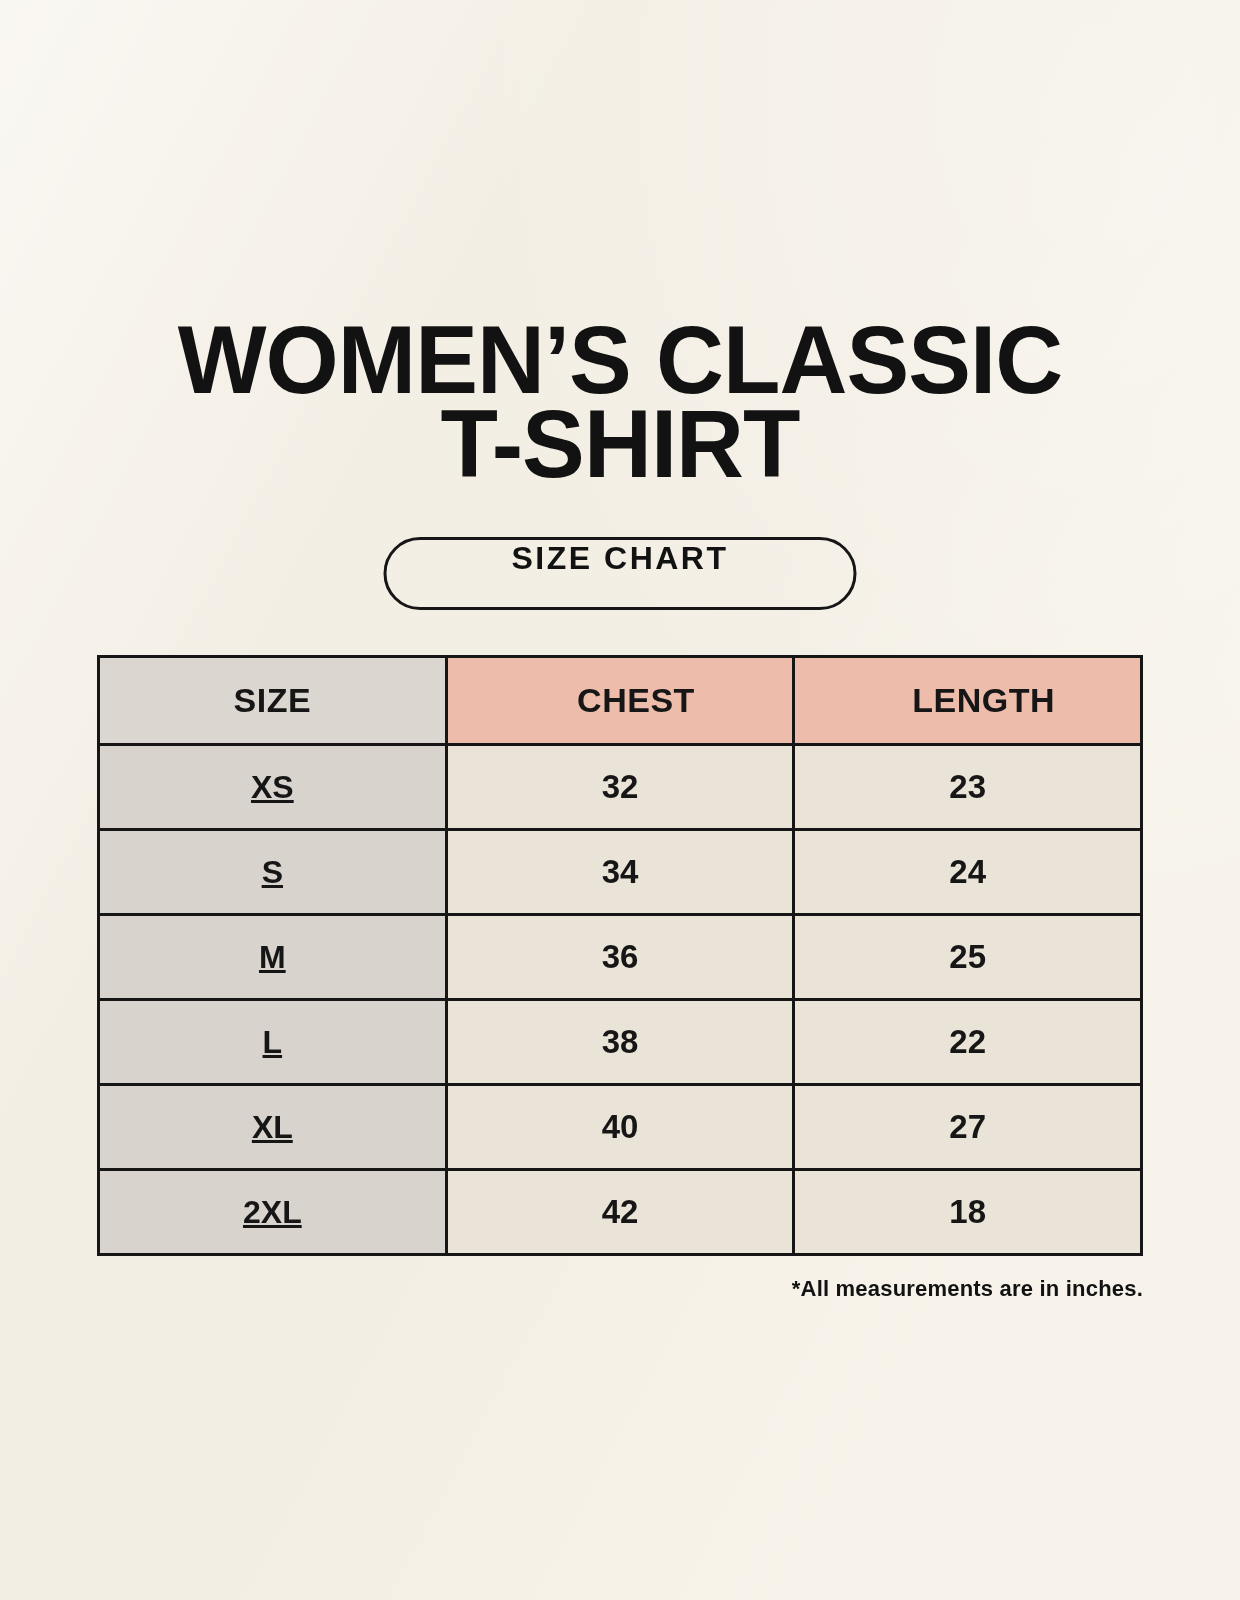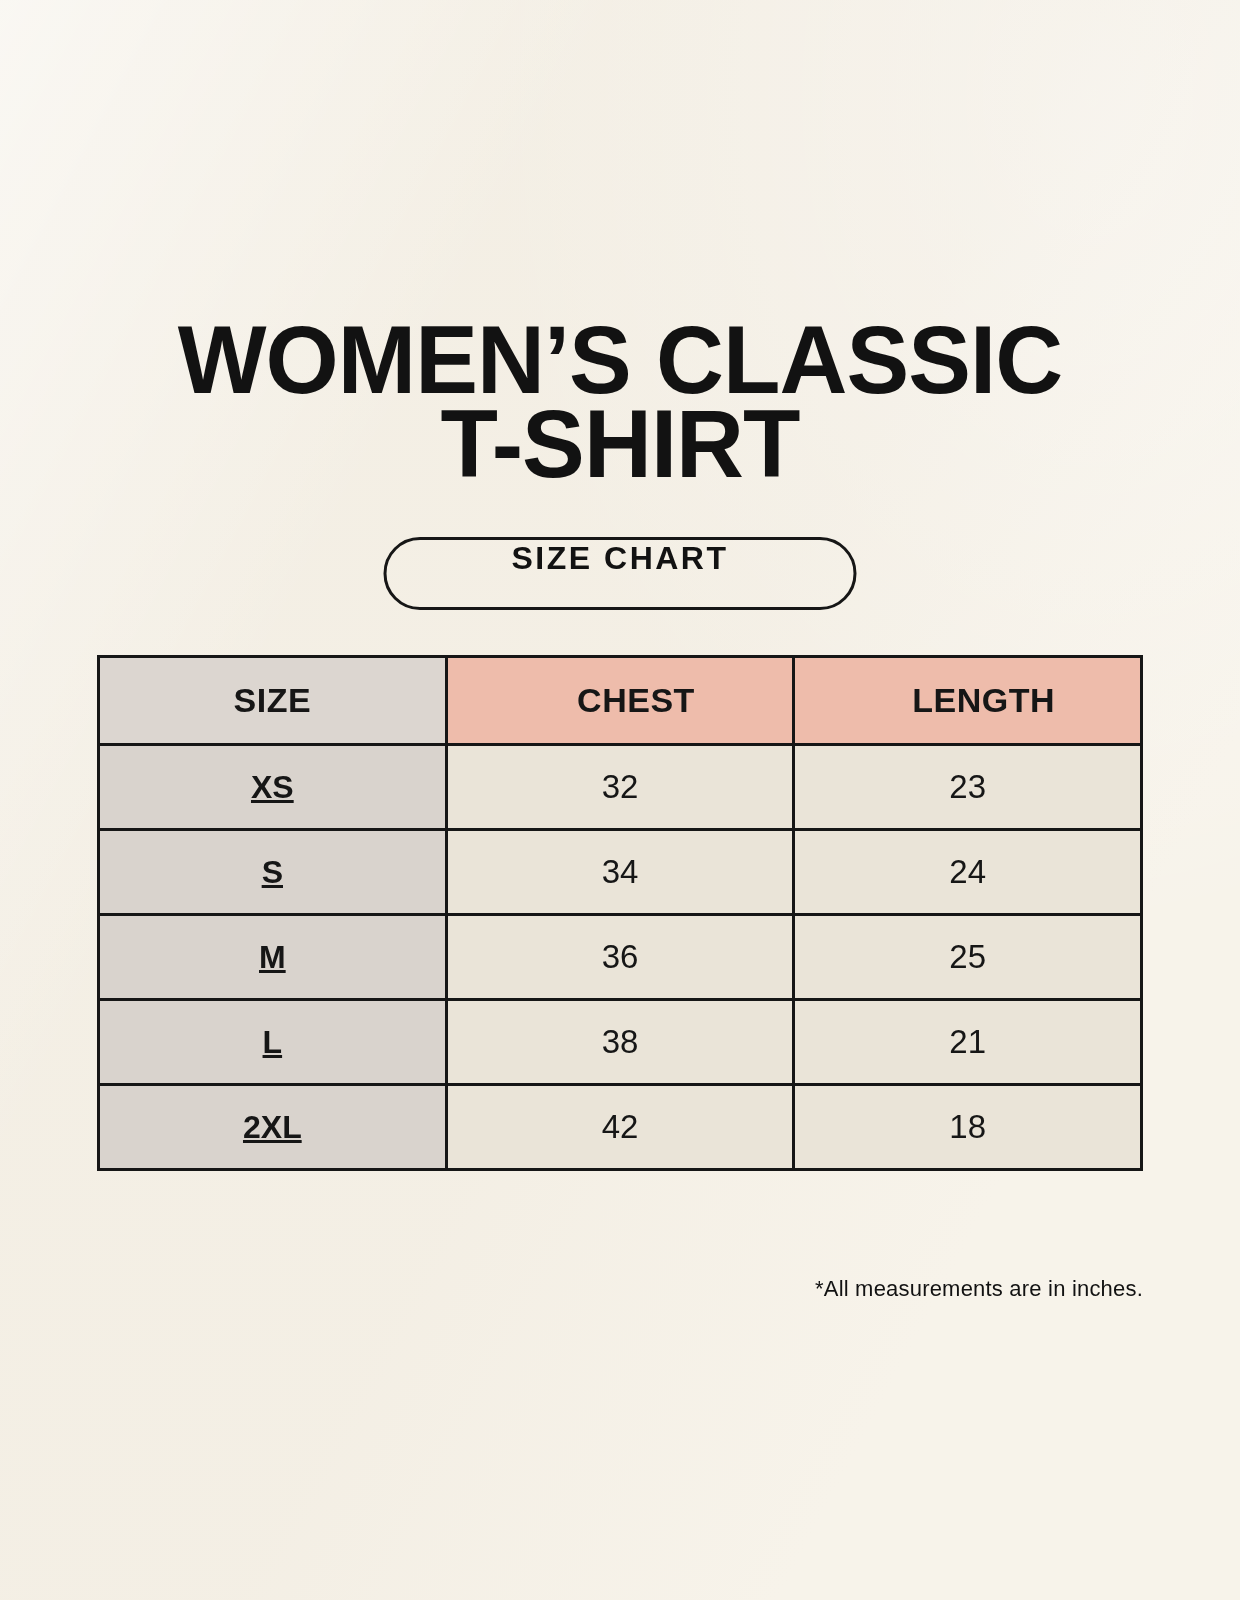--- a/index.html
+++ b/index.html
@@ -92,30 +92,30 @@
 
   .size-table tbody td.cell-size {
     background: #d9d3cd;
     font-weight: 700;
     font-size: 32px;
     text-decoration: underline;
   }
 
   .size-table tbody td.cell-value {
     background: #eae4d8;
-    font-weight: 400;
+    font-weight: 700;
     font-size: 33px;
   }
 
   .footnote {
     position: absolute;
     top: 1276px;
     right: 97px;
     font-size: 22px;
-    font-weight: 400;
+    font-weight: 700;
     letter-spacing: 0.2px;
     color: #121212;
   }
 </style>
 </head>
 <body>
 
 <div class="page">
 
   <h1 class="title">
@@ -147,21 +147,26 @@
         <td class="cell-value">24</td>
       </tr>
       <tr>
         <td class="cell-size">M</td>
         <td class="cell-value">36</td>
         <td class="cell-value">25</td>
       </tr>
       <tr>
         <td class="cell-size">L</td>
         <td class="cell-value">38</td>
-        <td class="cell-value">21</td>
+        <td class="cell-value">22</td>
+      </tr>
+      <tr>
+        <td class="cell-size">XL</td>
+        <td class="cell-value">40</td>
+        <td class="cell-value">27</td>
       </tr>
       <tr>
         <td class="cell-size">2XL</td>
         <td class="cell-value">42</td>
         <td class="cell-value">18</td>
       </tr>
     </tbody>
   </table>
 
   <p class="footnote">*All measurements are in inches.</p>

